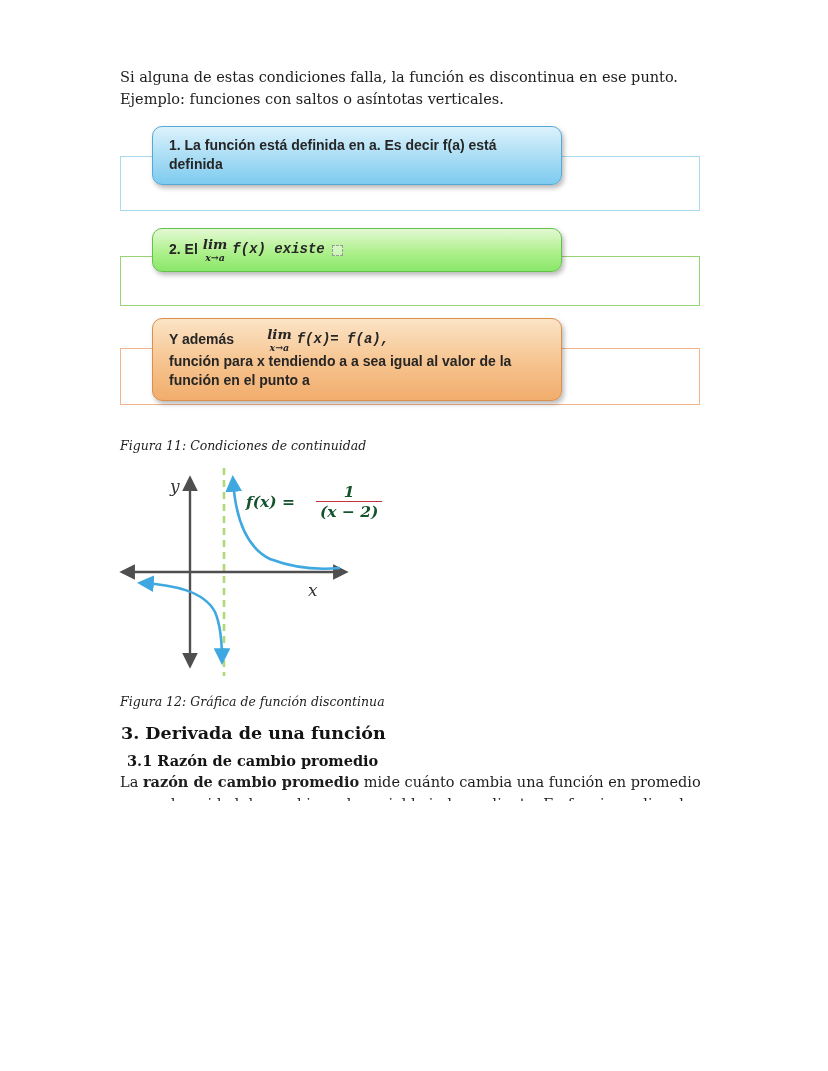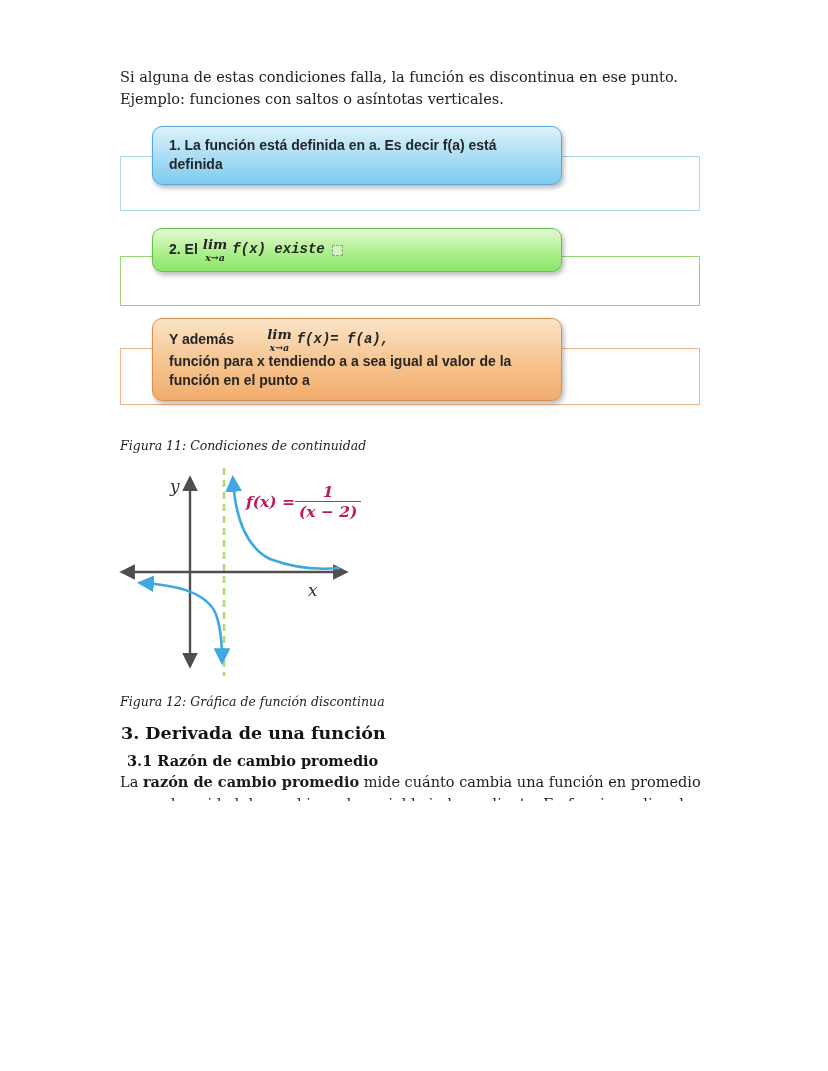--- a/index.html
+++ b/index.html
@@ -45,23 +45,23 @@
   .gap-lg { display:inline-block; width:28px; }
   .ml4 { margin-left:4px; }
   .b3line { display:flex; align-items:center; }
   .caption { position:absolute; left:120px; font-style:italic; font-size:12.5px; color:#1d1d1d; }
   .cap-11 { top:438px; }
   .cap-12 { top:694px; }
   .graph-wrap { position:absolute; left:112px; top:464px; width:256px; height:216px; z-index:1; }
   .axis-label { font-family:"DejaVu Serif", serif; font-style:italic; font-size:17px; fill:#333; }
   .formula {
     position:absolute; left:246px; top:483px; z-index:3;
-    color:#be185d; font-family:"DejaVu Serif", serif; font-style:italic;
+    color:#14532d; font-family:"DejaVu Serif", serif; font-style:italic;
     font-weight:700; font-size:15.5px;
-    display:flex; align-items:center; gap:0;
+    display:flex; align-items:center; gap:21px;
   }
   .frac { display:inline-flex; flex-direction:column; align-items:center; line-height:1.15; font-weight:700; }
   .frac .num { padding:0 6px; }
   .frac .den { border-top:1.6px solid #c4303c; padding:1px 4px 0 4px; }
   .h2 { position:absolute; left:121px; top:723px; font-size:17.5px; font-weight:700; color:#141414; }
   .h3 { position:absolute; left:127px; top:752px; font-size:14.5px; font-weight:700; color:#141414; }
   .body-par { position:absolute; left:120px; top:771px; width:606px; font-size:14.5px; line-height:1.55; }
   .body-par b { font-weight:700; }
   .footer { position:absolute; left:0; top:1036px; width:100%; text-align:center; font-size:11px; color:#333; }
 </style>

